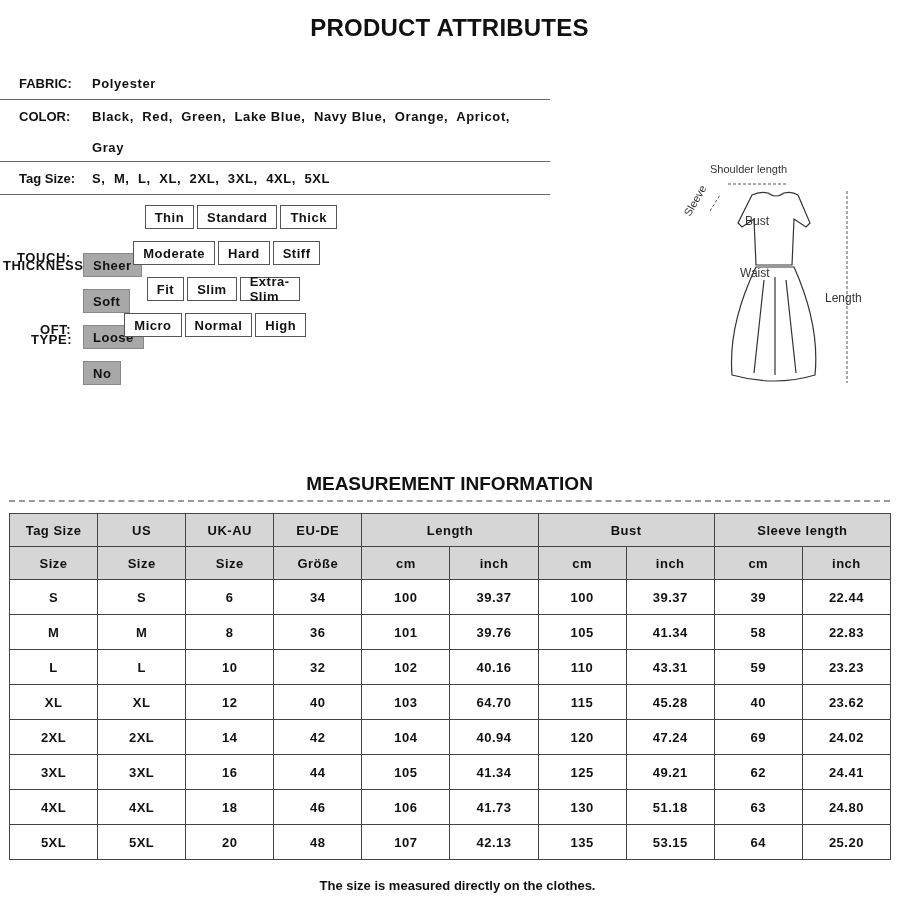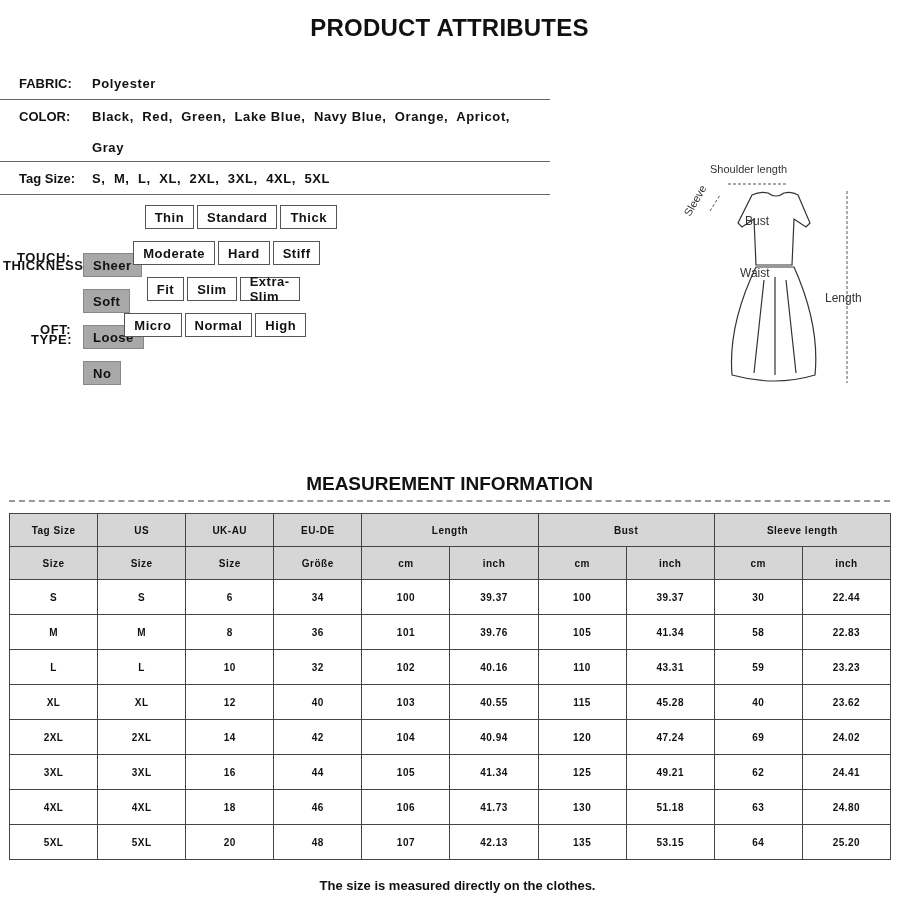--- a/index.html
+++ b/index.html
@@ -17,21 +17,21 @@
   .opt { height:24px; border:1px solid #555; font-size:13px; font-weight:bold;
          display:flex; align-items:center; justify-content:center; padding:0 9px;
          box-sizing:border-box; background:#fff; letter-spacing:0.5px; }
   .opt.sel { background:#a8a8a8; border-color:#888;margin-top:48px; }
   .diagram { position:absolute; left:670px; top:155px; width:220px; height:235px; }
   .diagram svg { width:100%; height:100%; }
   .m-title { position:absolute; top:473px; left:0; width:899px; text-align:center;
              font-size:19px; font-weight:bold; }
   .dash { position:absolute; top:500px; left:9px; width:881px; border-top:2px dashed #999; }
   table { position:absolute; top:513px; left:9px; width:882px; border-collapse:collapse;
-          table-layout:fixed; font-size:10px; font-weight:bold; }
+          table-layout:fixed; font-size:13px; font-weight:bold; }
   td { border:1px solid #444; text-align:center; height:34px; padding:0; letter-spacing:0.5px; }
   tr.h td { background:#d6d6d6; height:32px; }
   .note { position:absolute; top:878px; left:8px; width:899px; text-align:center; font-size:13px; font-weight:bold; }
 </style>
 </head>
 <body>
 
 <div class="title">PRODUCT ATTRIBUTES</div>
 
 <div class="attr-row" style="top:76px;">
@@ -140,21 +140,21 @@
     <tbody id="rows">
       <tr>
         <td>S</td>
         <td>S</td>
         <td>6</td>
         <td>34</td>
         <td>100</td>
         <td>39.37</td>
         <td>100</td>
         <td>39.37</td>
-        <td>30</td>
+        <td>39</td>
         <td>22.44</td>
       </tr>
       <tr>
         <td>M</td>
         <td>M</td>
         <td>8</td>
         <td>36</td>
         <td>101</td>
         <td>39.76</td>
         <td>105</td>
@@ -173,21 +173,21 @@
         <td>43.31</td>
         <td>59</td>
         <td>23.23</td>
       </tr>
       <tr>
         <td>XL</td>
         <td>XL</td>
         <td>12</td>
         <td>40</td>
         <td>103</td>
-        <td>40.55</td>
+        <td>64.70</td>
         <td>115</td>
         <td>45.28</td>
         <td>40</td>
         <td>23.62</td>
       </tr>
       <tr>
         <td>2XL</td>
         <td>2XL</td>
         <td>14</td>
         <td>42</td>

